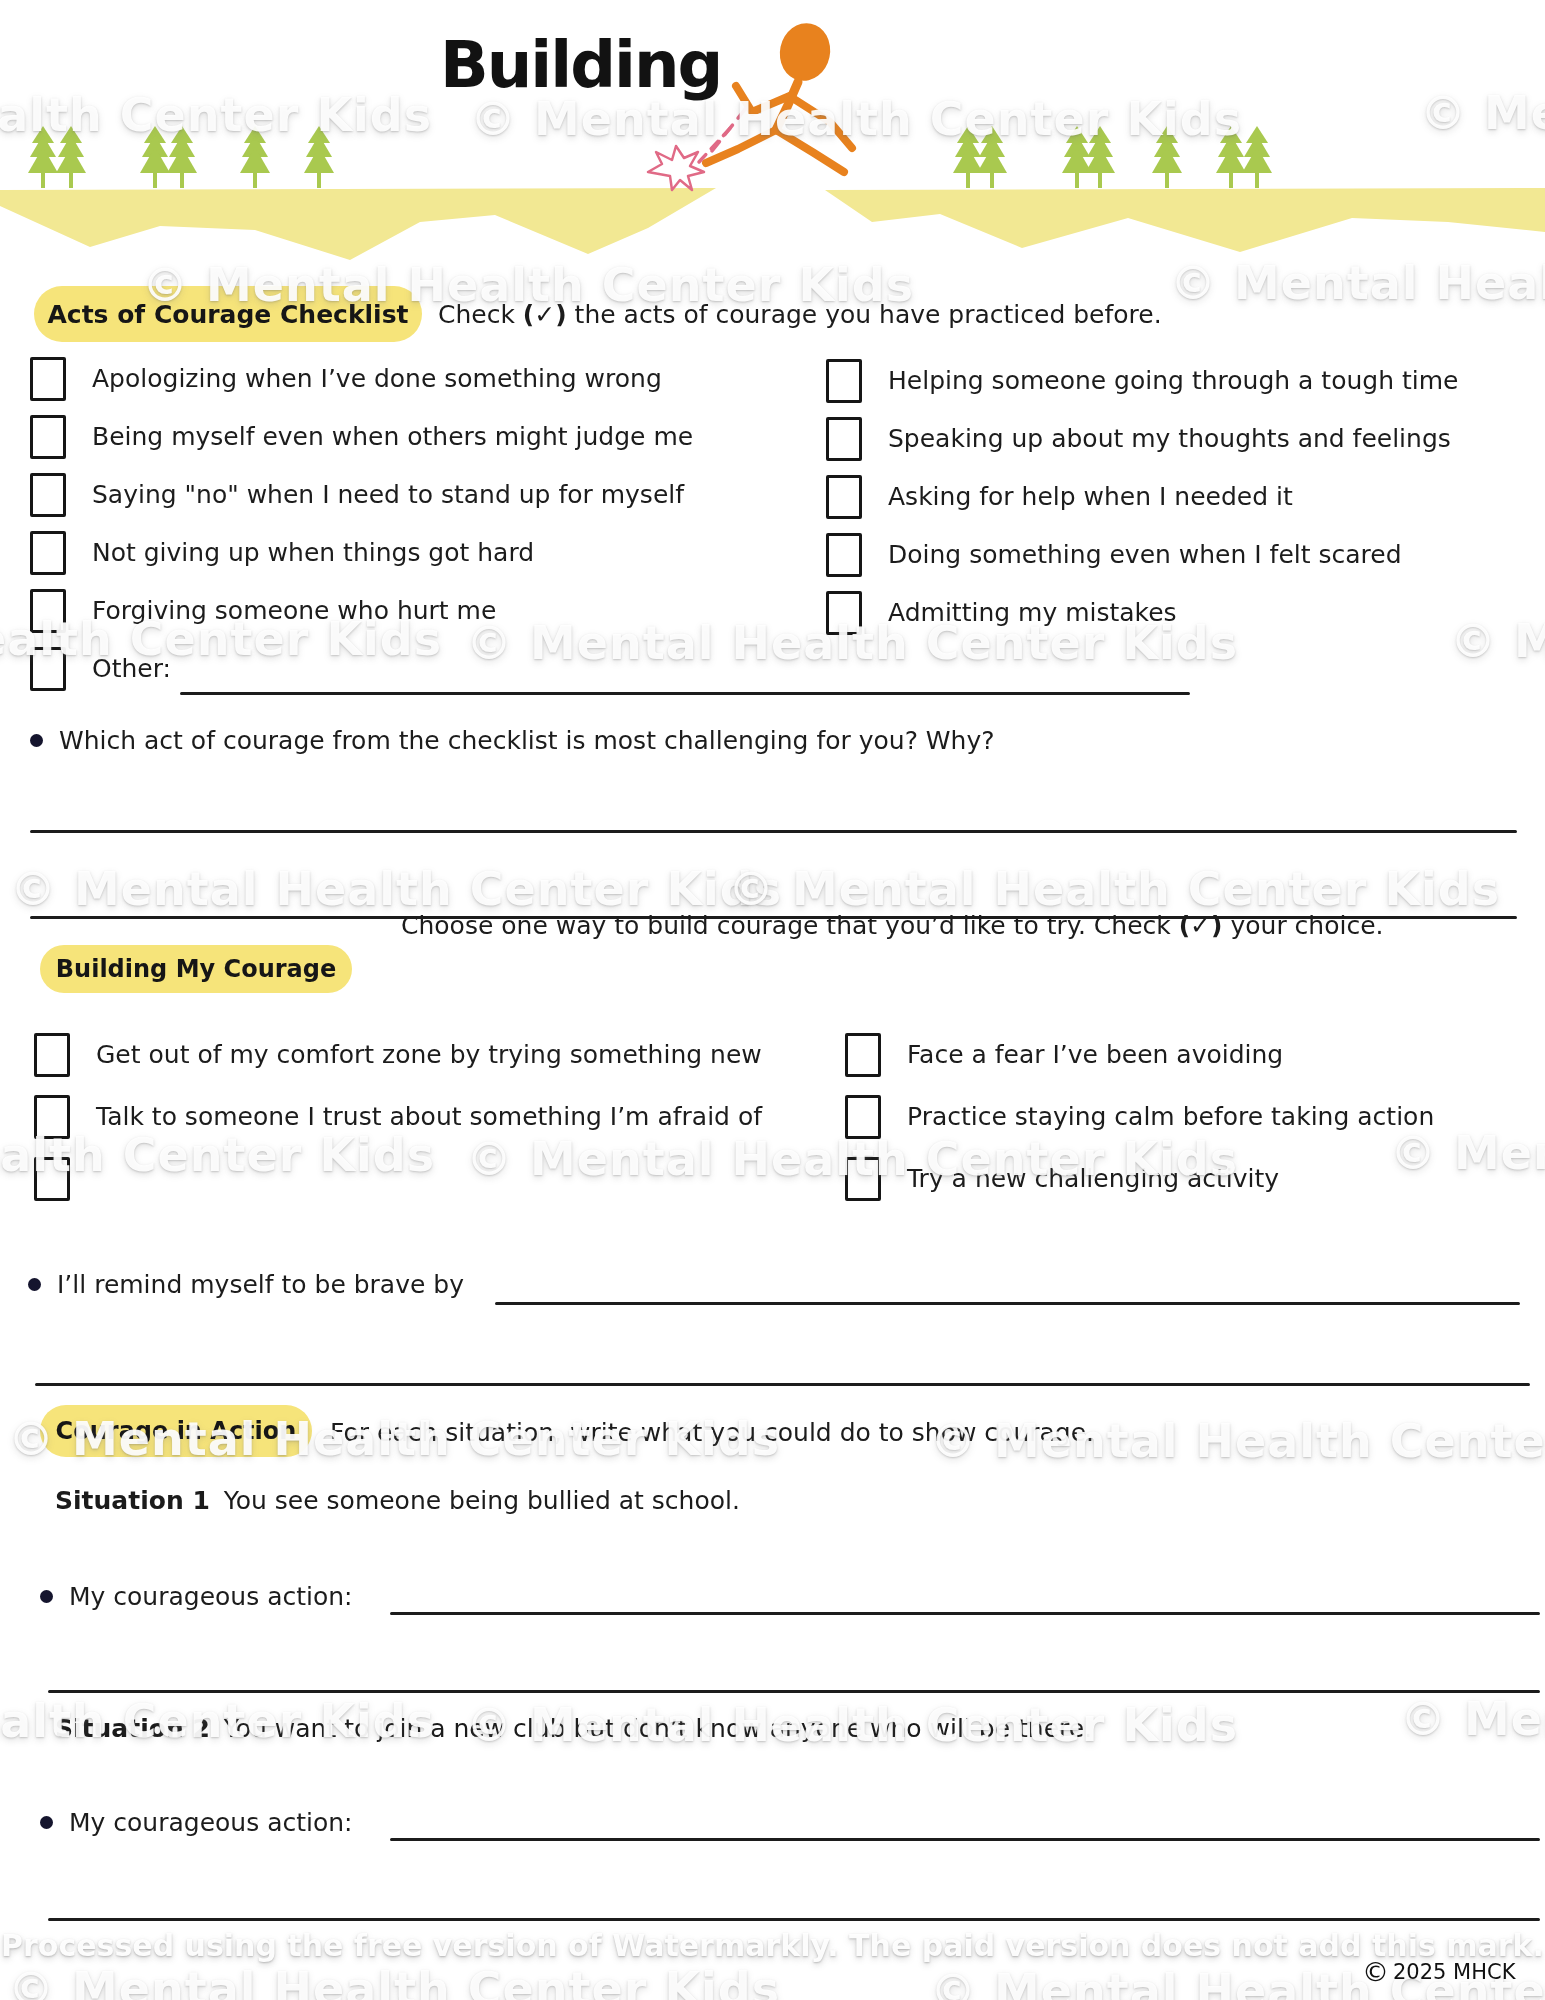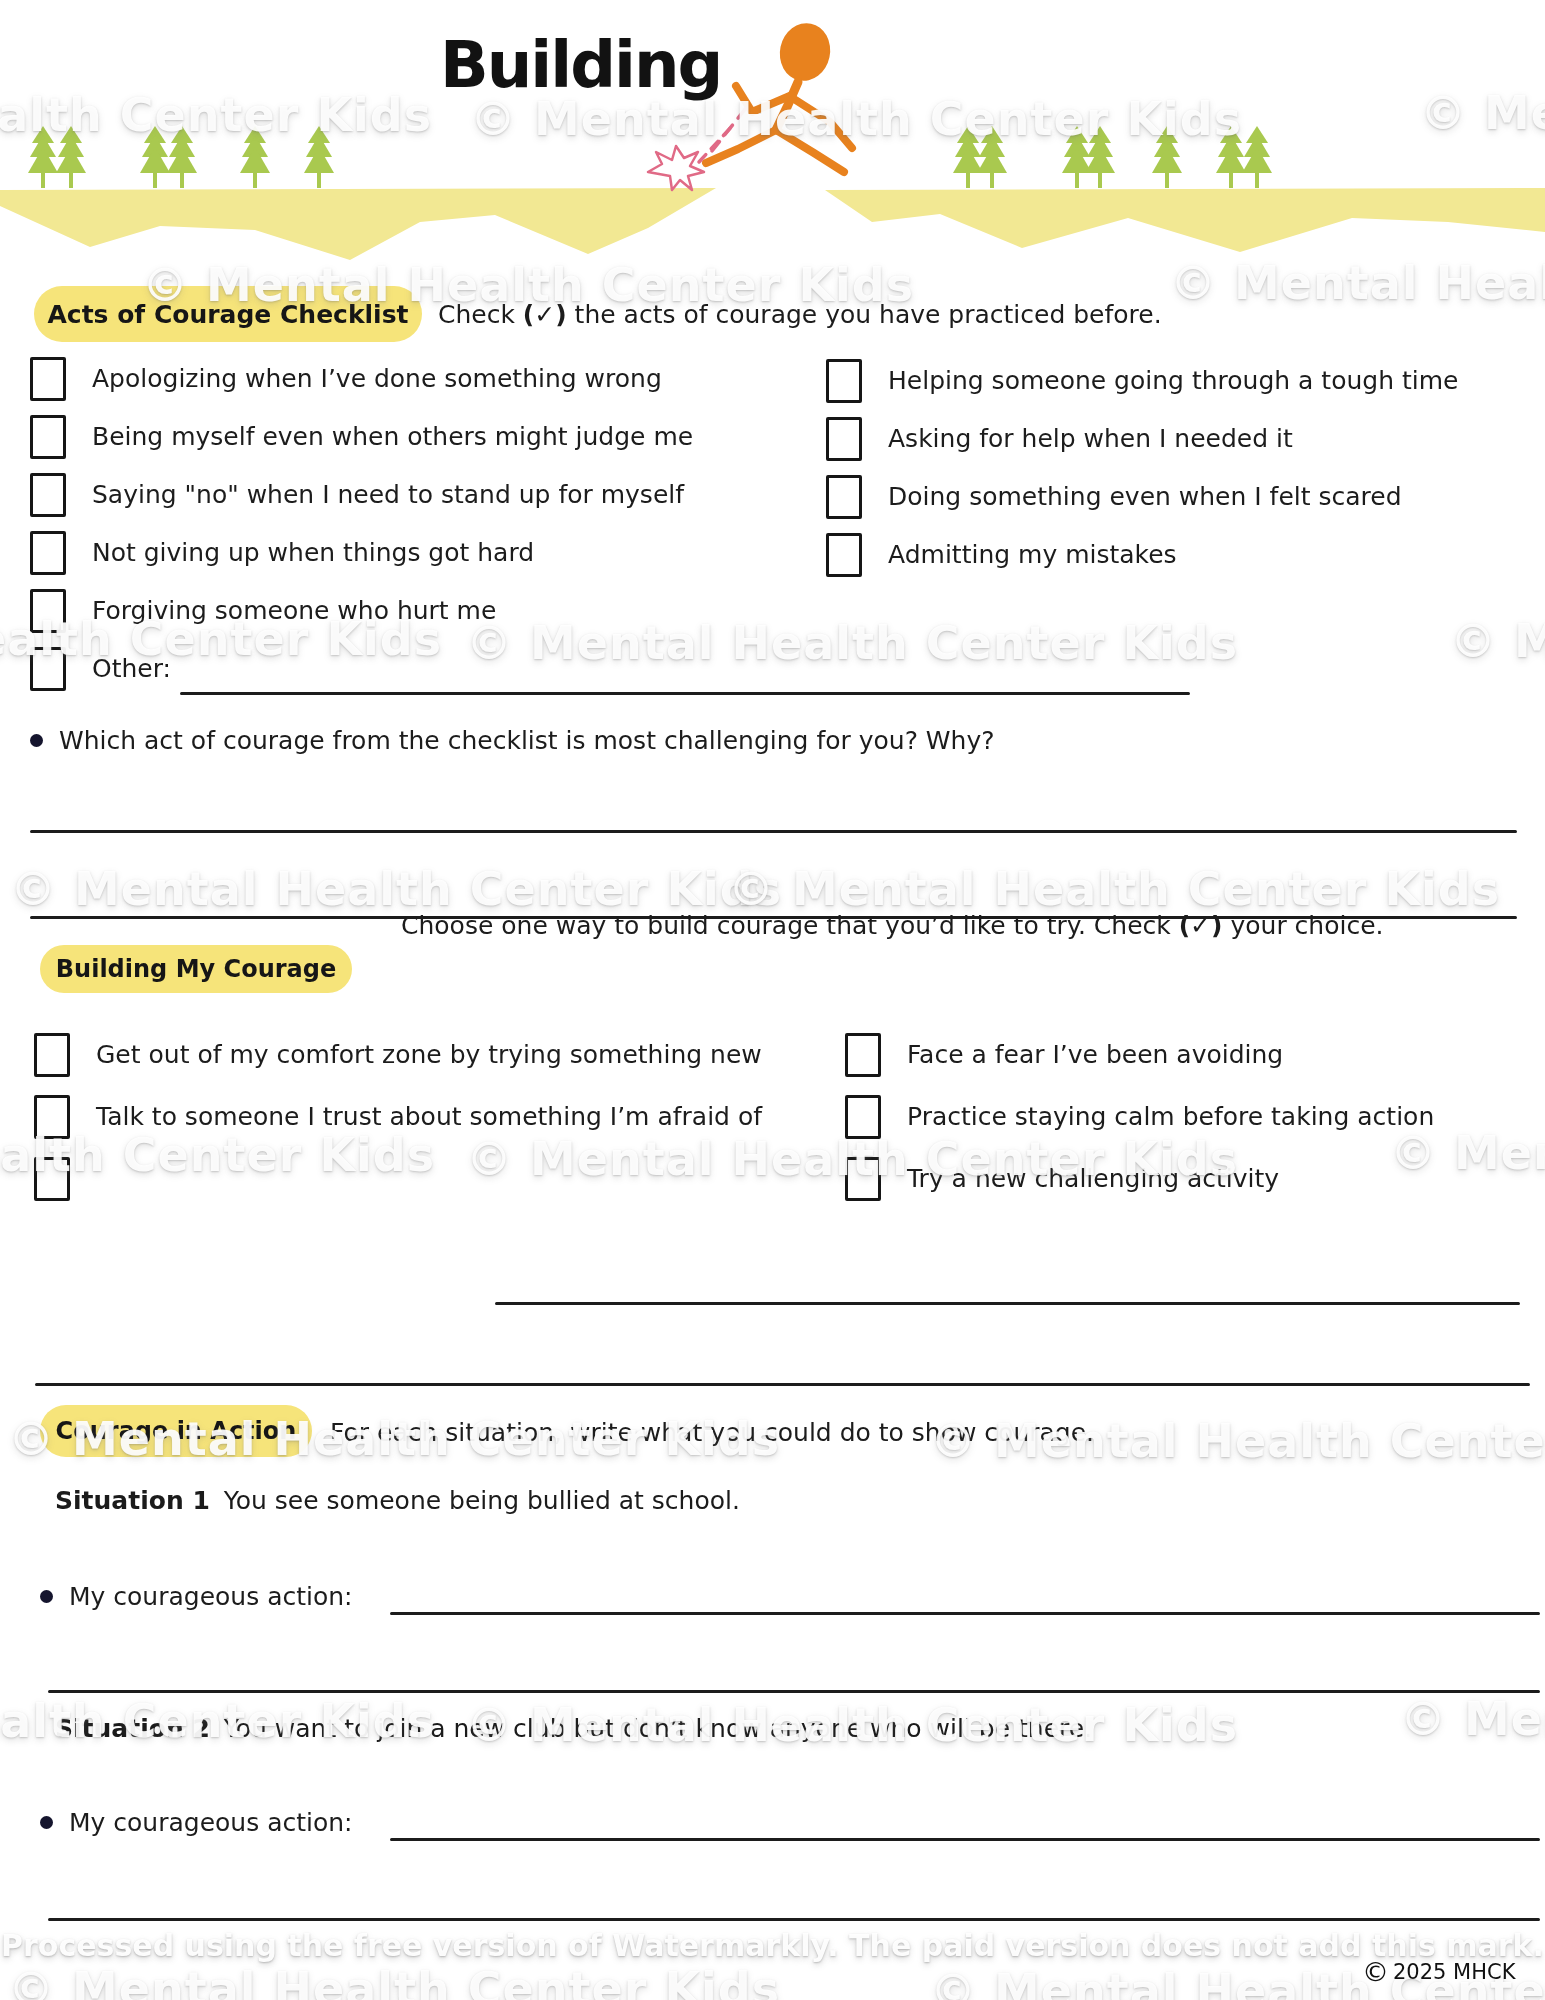--- a/index.html
+++ b/index.html
@@ -126,20 +126,24 @@
         <span class="itext">Forgiving someone who hurt me</span>
       </div>
     </div>
   <div class="col" id="acts-right" style="left:826px; top:358px;">
       <div class="row">
         <span class="cbx"></span>
         <span class="itext">Helping someone going through a tough time</span>
       </div>
       <div class="row">
         <span class="cbx"></span>
+        <span class="itext">Speaking up about my thoughts and feelings</span>
+      </div>
+      <div class="row">
+        <span class="cbx"></span>
         <span class="itext">Asking for help when I needed it</span>
       </div>
       <div class="row">
         <span class="cbx"></span>
         <span class="itext">Doing something even when I felt scared</span>
       </div>
       <div class="row">
         <span class="cbx"></span>
         <span class="itext">Admitting my mistakes</span>
       </div>
@@ -186,20 +190,24 @@
       <div class="row">
         <span class="cbx"></span>
         <span class="itext">Practice staying calm before taking action</span>
       </div>
       <div class="row">
         <span class="cbx"></span>
         <span class="itext">Try a new challenging activity</span>
       </div>
     </div>
 
+  <div class="bullet-row" style="left:28px; top:1270px;">
+    <span class="dot"></span>
+    <span class="btext">I’ll remind myself to be brave by</span>
+  </div>
   <div class="rule" style="left:495px; top:1302px; width:1025px;"></div>
   <div class="rule" style="left:35px; top:1383px; width:1495px;"></div>
 
   <div class="pill" style="left:40px; top:1405px; width:272px; height:52px; font-size:24px;">Courage in Action</div>
   <div class="instr" style="left:330px; top:1418px;">For each situation, write what you could do to show courage.</div>
 
   <div class="sit" style="left:55px; top:1486px;">
     <b>Situation 1</b><span>You see someone being bullied at school.</span>
   </div>
 

